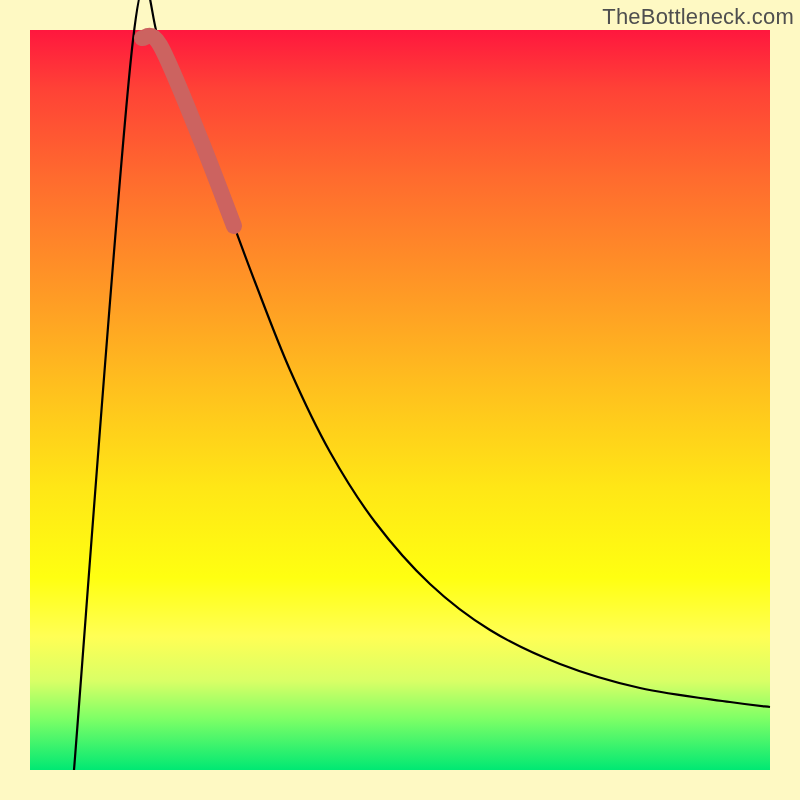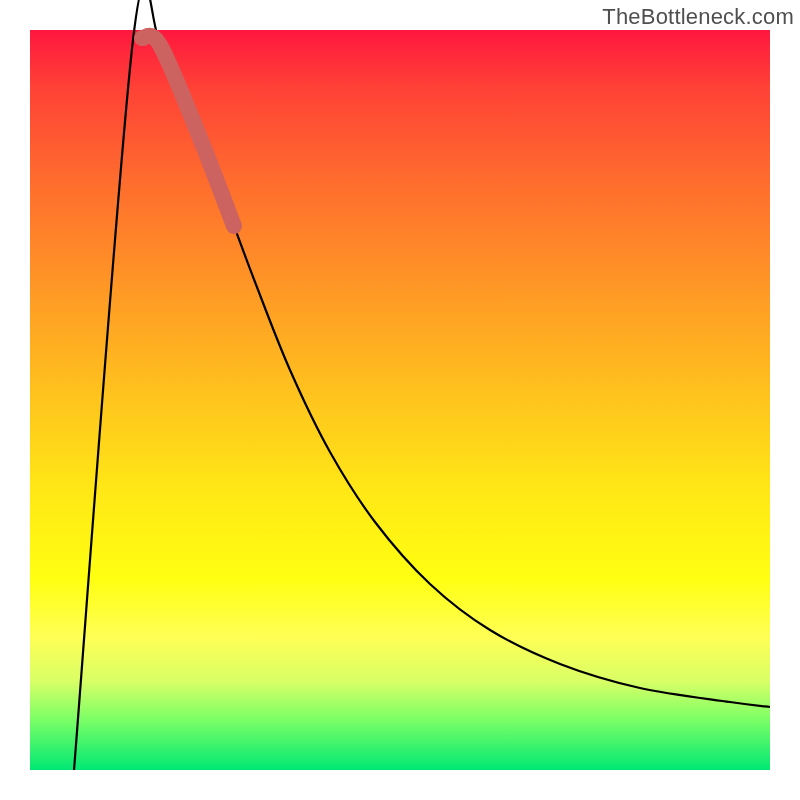--- a/index.html
+++ b/index.html
@@ -1,16 +1,16 @@
 <!DOCTYPE html>
 <html><head>
 <meta charset="utf-8">
 <style>
   html,body{margin:0;padding:0;width:800px;height:800px;background:#000;overflow:hidden;font-family:Arial,Helvetica,sans-serif}
-  .frame{position:absolute;left:0;top:0;width:800px;height:800px;background:#ffffff}
+  .frame{position:absolute;left:0;top:0;width:800px;height:800px;background:#fef9c3}
   .plot{position:absolute;left:30px;top:30px;width:740px;height:740px;
     background:linear-gradient(to bottom,
       #ff173e 0%,
       #ff4236 8%,
       #ff6b2e 20%,
       #ff9526 34%,
       #ffbf1e 48%,
       #ffe716 62%,
       #ffff11 74%,
       #ffff55 82%,

